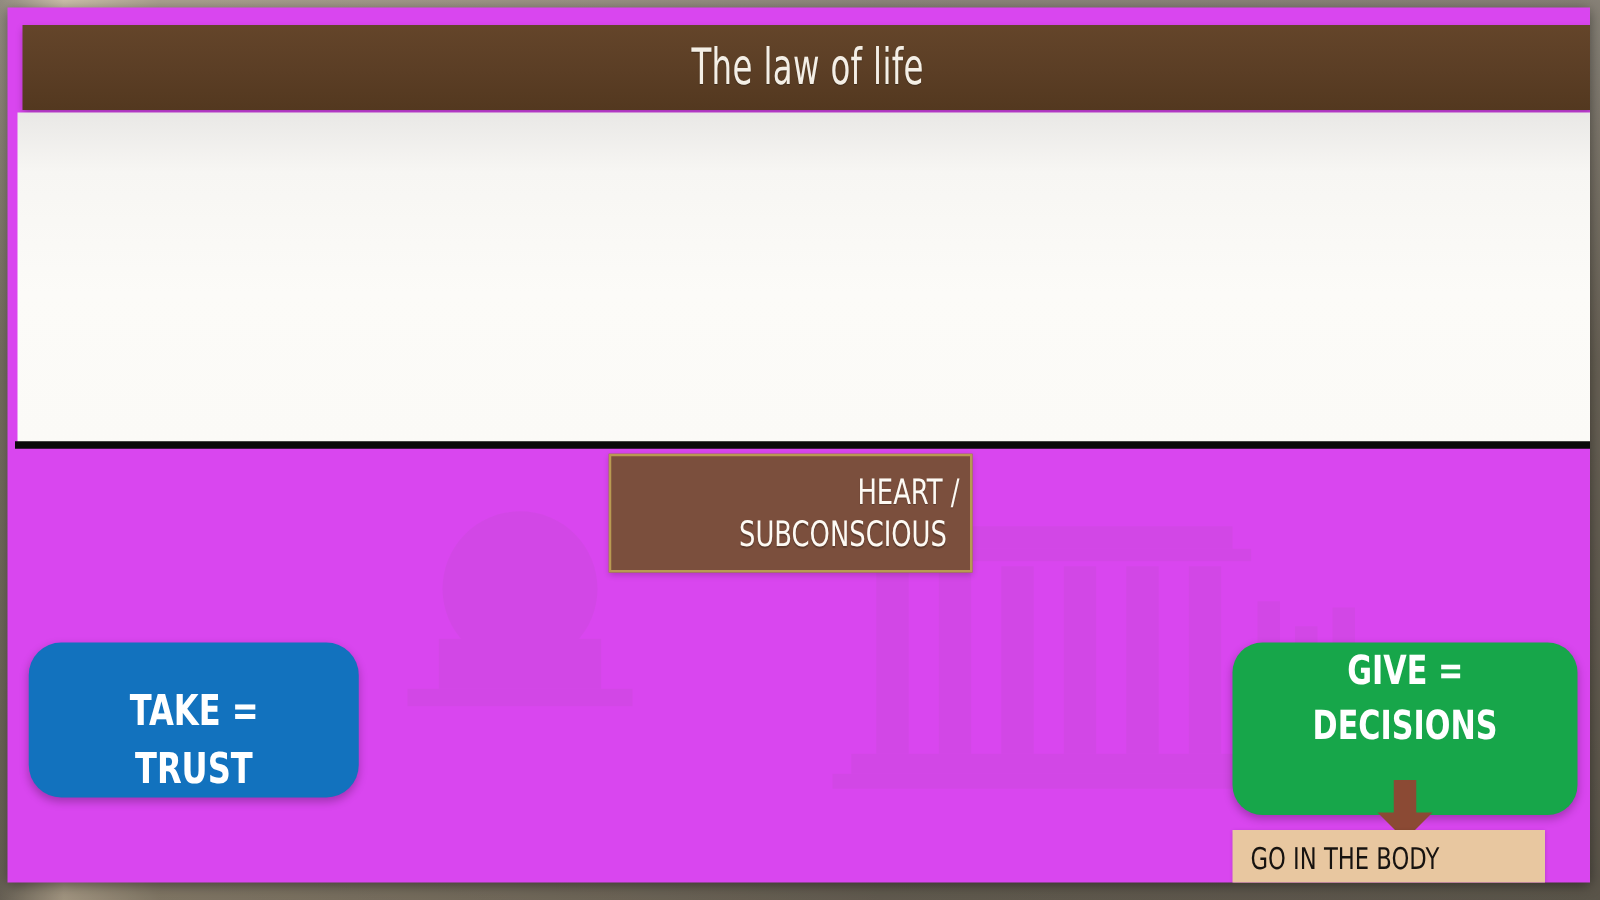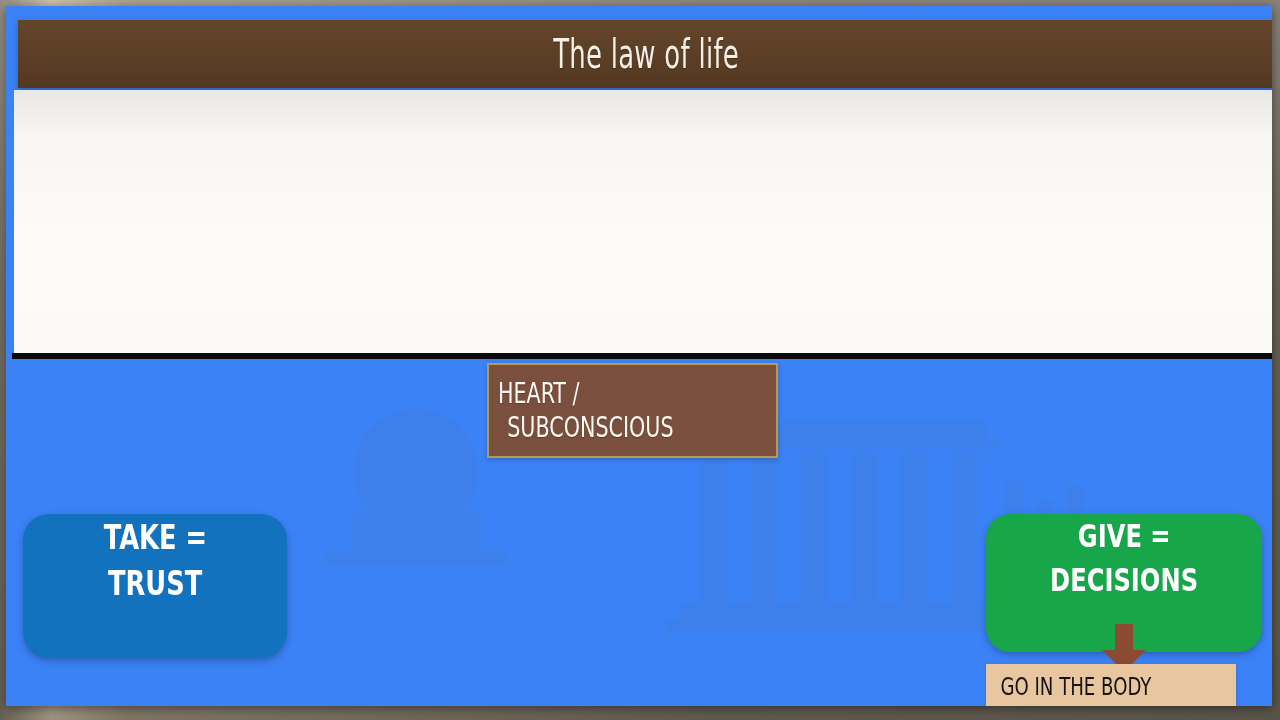--- a/index.html
+++ b/index.html
@@ -18,21 +18,21 @@
     position:absolute; inset:0;
     background:
       linear-gradient(180deg, rgba(255,255,255,.18) 0%, rgba(0,0,0,.05) 40%, rgba(0,0,0,.18) 100%),
       linear-gradient(90deg, #7b7365 0%, #c3b49b 4%, #9a8e79 10%, #756d5f 55%, #6d6659 100%);
   }
 
   
   #slide{
     position:absolute;
     left:6px; top:6px; width:1266px; height:700px;
-    background:#3b82f6;
+    background:#d946ef;
     box-shadow: 0 2px 10px rgba(0,0,0,.45);
     overflow:hidden;
   }
 
   
   #watermark{
     position:absolute; left:120px; top:355px; width:1020px; height:300px;
     opacity:.055; pointer-events:none;
   }
 
@@ -61,35 +61,35 @@
   #divider{
     position:absolute; left:6px; top:347px; width:1264px; height:6px;
     background:#0a0a0a;
   }
 
   
   #heart-box{
     position:absolute; left:481px; top:357px; width:291px; height:95px;
     background:#7b4f3d;
     border:2px solid #b89a52;
-    display:flex; flex-direction:column; align-items:flex-start; justify-content:center;
+    display:flex; flex-direction:column; align-items:flex-end; justify-content:center;
     box-shadow:0 2px 5px rgba(0,0,0,.2);
   }
   .heart-line{
     color:#fdfaf4; font-size:28px; line-height:34px;
     font-family:"DejaVu Sans Condensed","Liberation Sans", sans-serif;
     transform:scaleX(.82); white-space:nowrap;
     text-shadow:0 1px 1px rgba(0,0,0,.25);
   }
 
   
   #take-box{
-    position:absolute; left:17px; top:508px; width:264px; height:144px;
+    position:absolute; left:17px; top:508px; width:264px; height:124px;
     background:#1272be; border-radius:26px;
-    display:flex; flex-direction:column; align-items:center; justify-content:flex-start;
+    display:flex; flex-direction:column; align-items:center; justify-content:flex-end;
     box-shadow:0 3px 7px rgba(0,0,0,.25);
   }
   .take-line{
     color:#ffffff; font-size:34px; font-weight:bold; line-height:46px;
     font-family:"DejaVu Sans Condensed","Liberation Sans", sans-serif;
     transform:scaleX(.84); white-space:nowrap;
   }
 
   
   #give-box{

